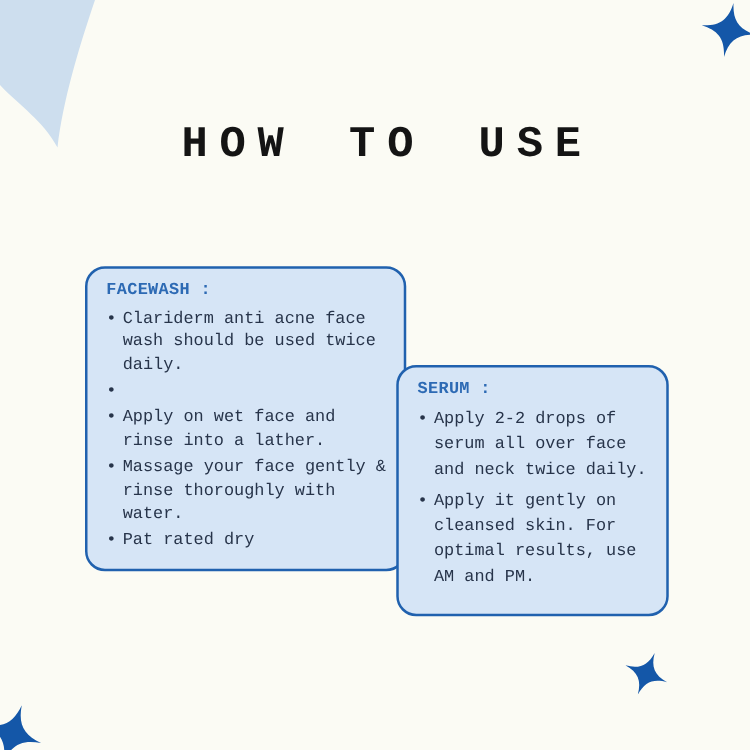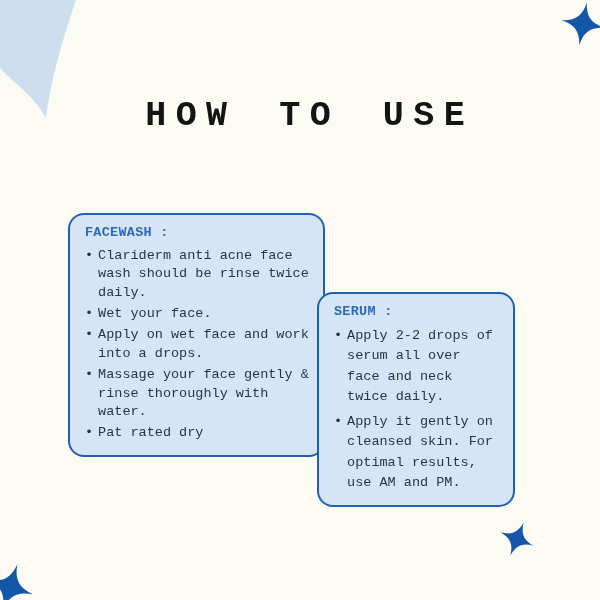--- a/index.html
+++ b/index.html
@@ -26,21 +26,21 @@
   }
 
   .card {
     position:absolute; box-sizing:border-box;
     background: var(--card-fill, #d6e5f6);
     border:2px solid var(--card-border, #2061ae);
     border-radius:16px;
     padding:10px 12px 12px 15px;
   }
   .card-facewash { left:68px;  top:213px; width:257px; min-height:207px; }
-  .card-serum    { left:317px; top:292px; width:198px; min-height:201px; }
+  .card-serum    { left:317px; top:292px; width:218px; min-height:201px; }
 
   .card h2 {
     margin:0 0 7px 0;
     font-size:13.5px; font-weight:700;
     letter-spacing:0.02em;
     color: var(--heading-text, #2d6ab4);
   }
   .bullets { display:flex; flex-direction:column; gap:3px; margin:0; padding:0; list-style:none; }
   .card-serum .bullets { gap:5px; }
   .bullet {
@@ -72,29 +72,28 @@
     <path d="M50 0 C54 32 68 46 100 50 C68 54 54 68 50 100 C46 68 32 54 0 50 C32 46 46 32 50 0 Z" fill="var(--accent-blue, #1457a8)"></path>
   </svg>
 
   <h1 class="title">HOW TO USE</h1>
 
   <section class="card card-facewash">
     <h2>FACEWASH :</h2>
     <ul class="bullets">
       <li class="bullet">
         <span class="marker">•</span>
-        <span>Clariderm anti acne face wash should be rinse twice daily.</span>
+        <span>Clariderm anti acne face wash should be used twice daily.</span>
       </li>
       <li class="bullet">
         <span class="marker">•</span>
-        <span>Wet your face.</span>
       </li>
       <li class="bullet">
         <span class="marker">•</span>
-        <span>Apply on wet face and work into a drops.</span>
+        <span>Apply on wet face and rinse into a lather.</span>
       </li>
       <li class="bullet">
         <span class="marker">•</span>
         <span>Massage your face gently &amp; rinse thoroughly with water.</span>
       </li>
       <li class="bullet">
         <span class="marker">•</span>
         <span>Pat rated dry</span>
       </li>
     </ul>

